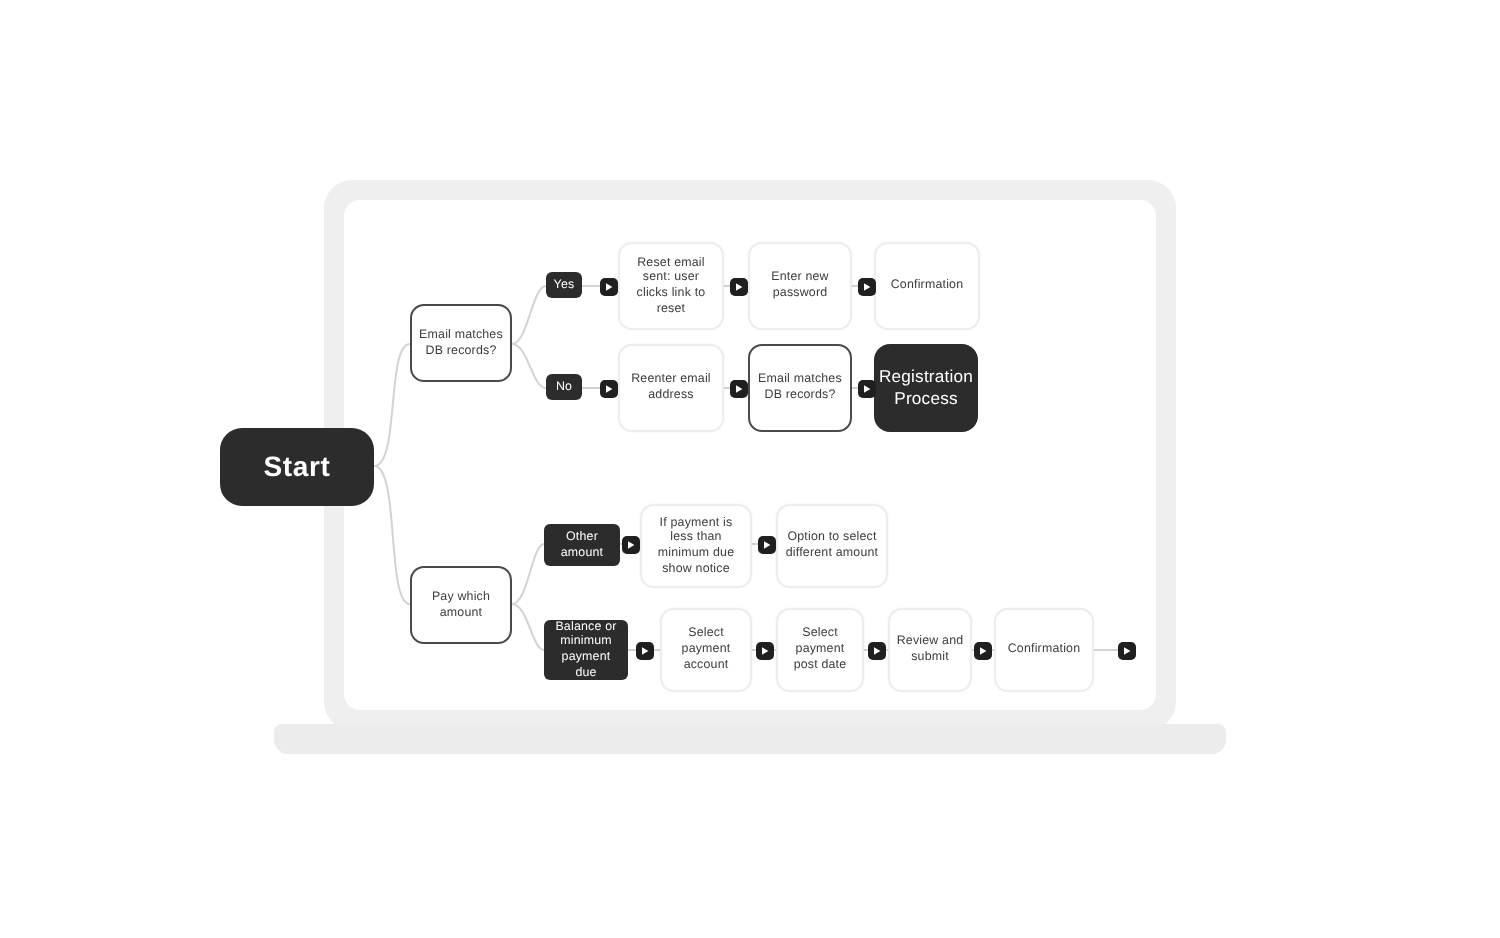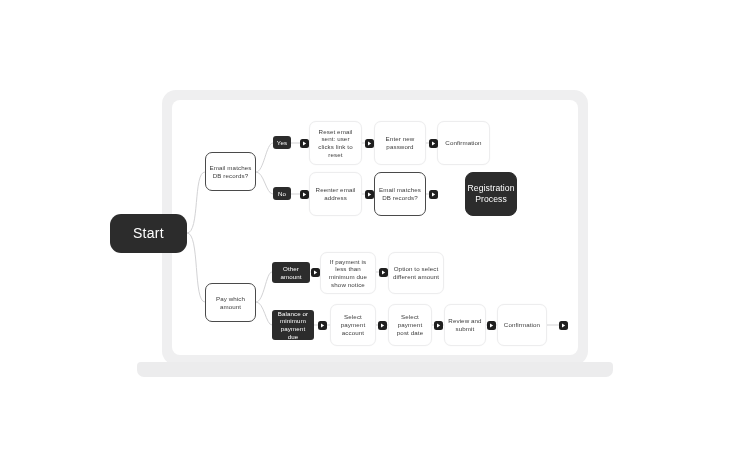--- a/index.html
+++ b/index.html
@@ -93,35 +93,35 @@
     color: #3d3d3d;
     font-size: 6.2px;
     padding: 2px 3px;
   }
   .node-dark {
     background: #2c2c2c;
     border: 1px solid #2c2c2c;
     color: #ffffff;
     font-size: 6.2px;
     padding: 2px 3px;
-    margin-left: 28px;
   }
   .badge-dark {
     background: #2c2c2c;
     color: #ffffff;
     font-size: 6.2px;
     border-radius: 3px;
     padding: 2px 3px;
   }
   .terminal {
     background: #2c2c2c;
     color: #ffffff;
     border-radius: 11px;
     font-size: 14px;
     letter-spacing: 0.3px;
+    font-weight: bold;
   }
 
   
   .conn {
     position: absolute;
     width: 9px;
     height: 9px;
     border-radius: 2.5px;
     background: #1f1f1f;
     display: flex;

